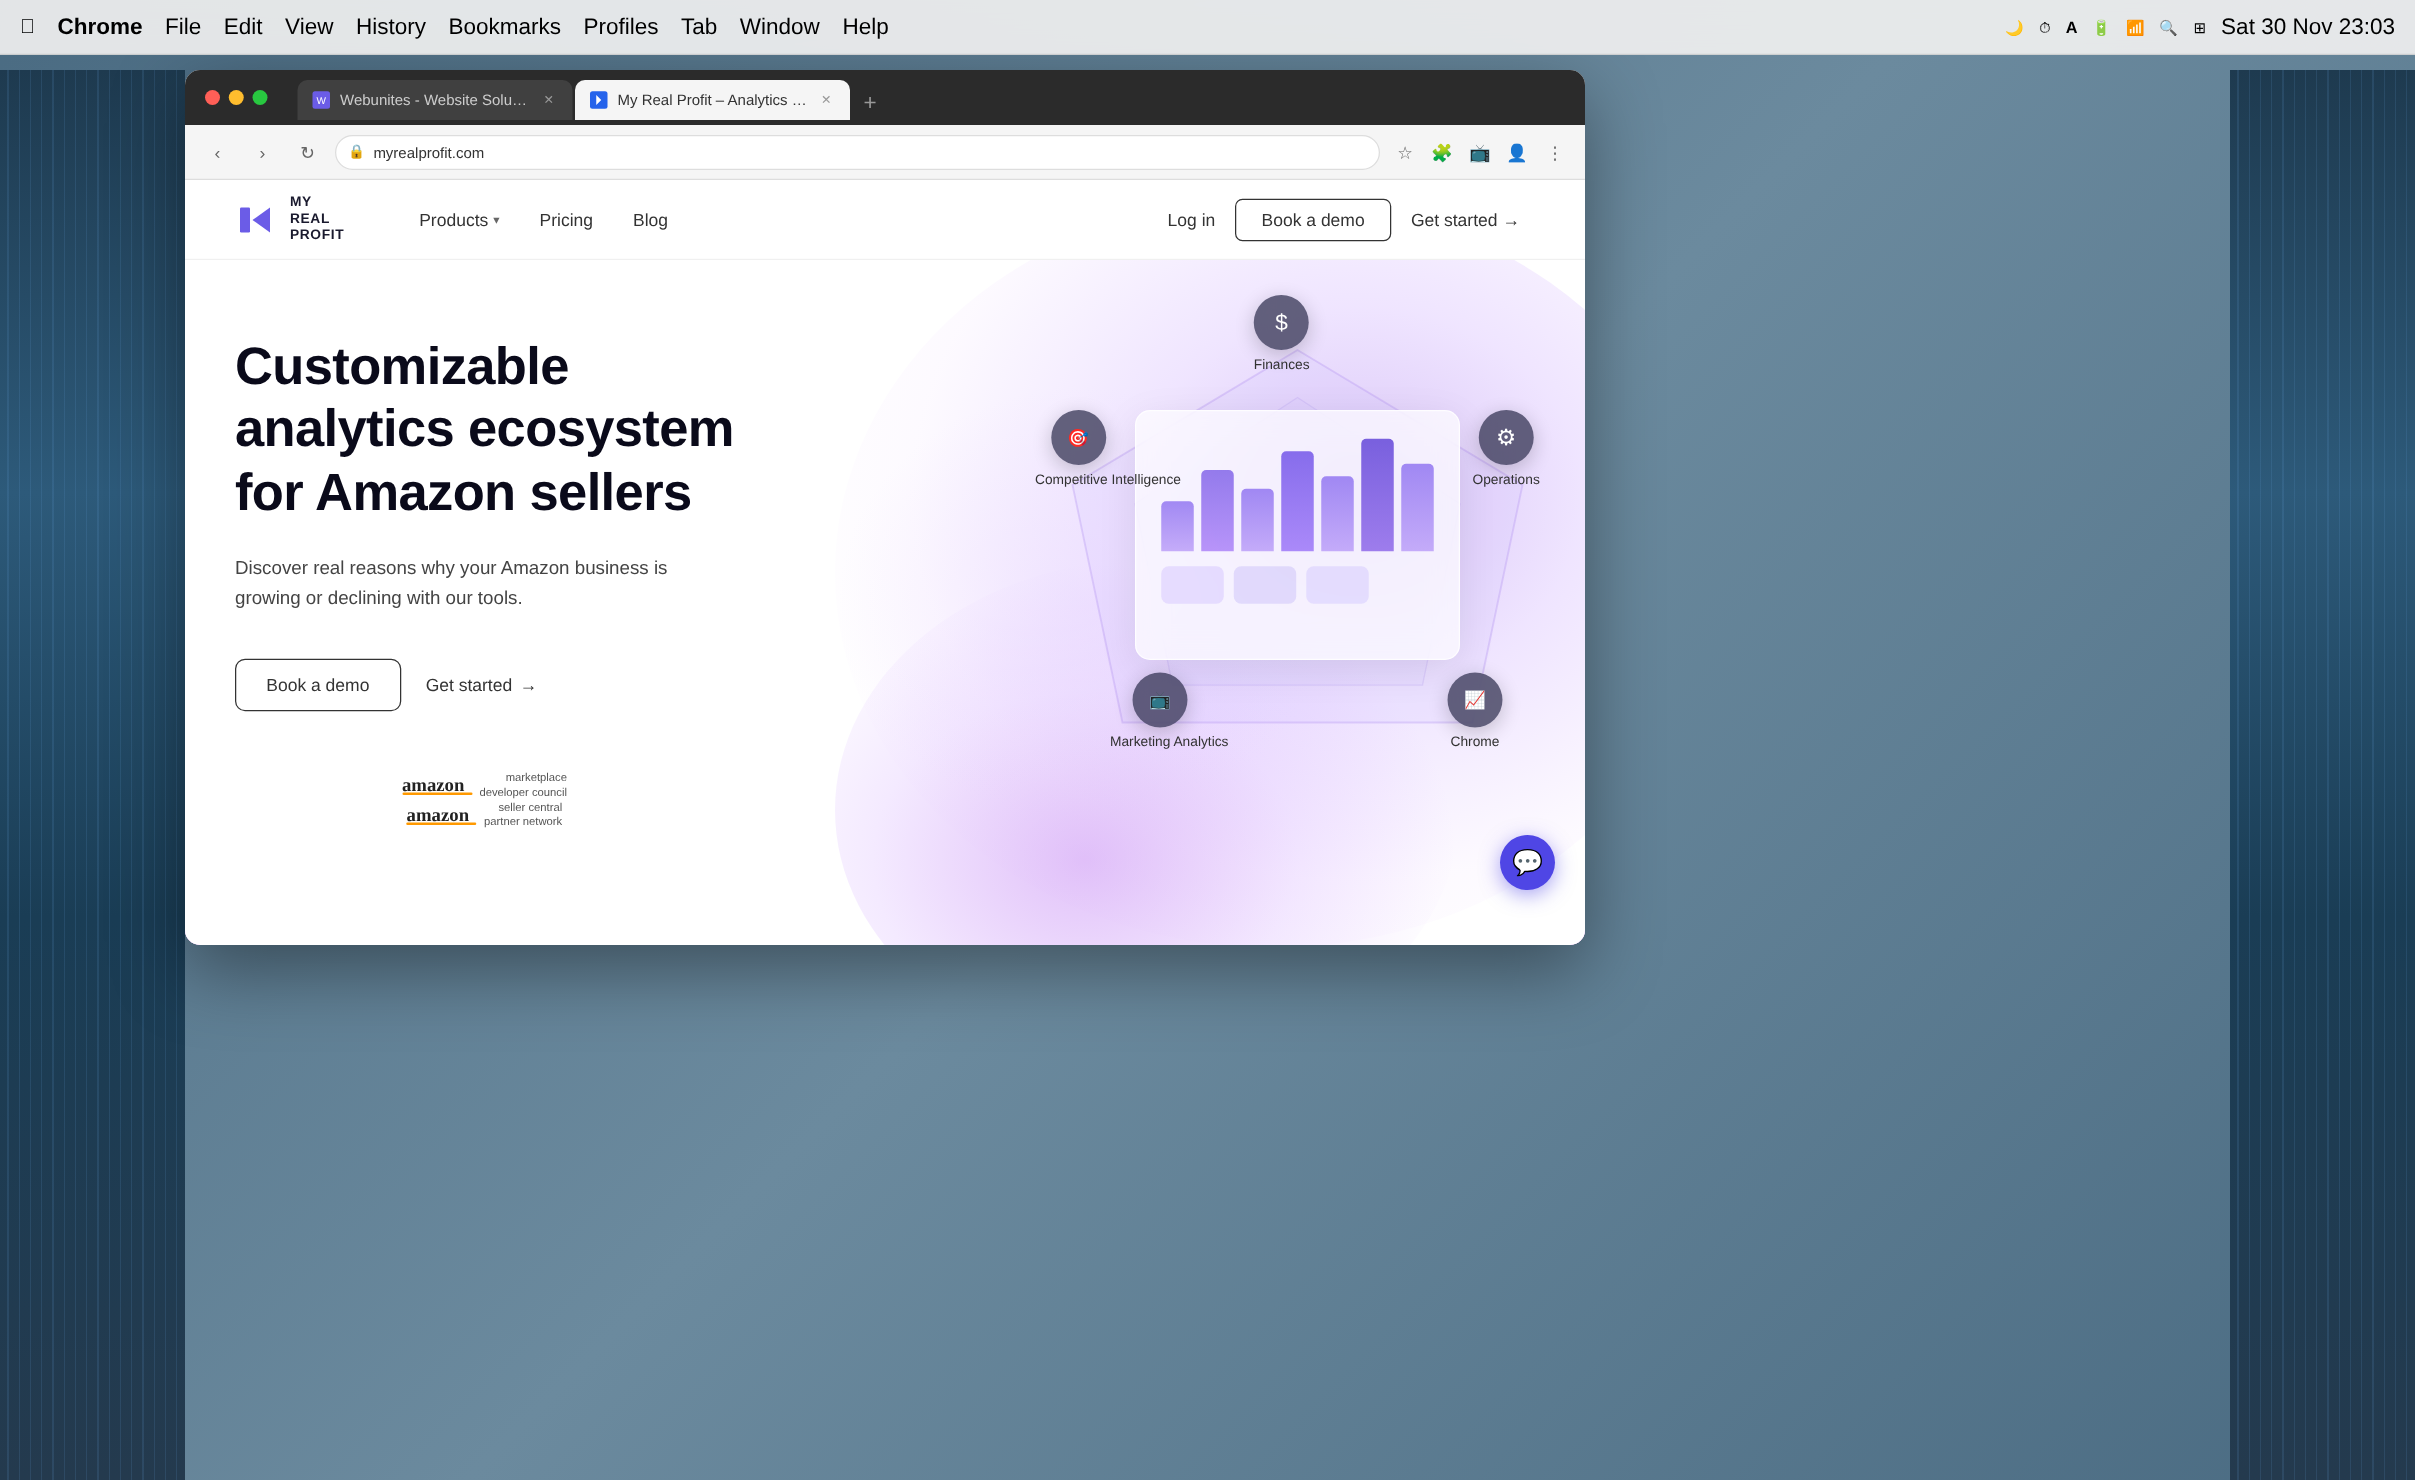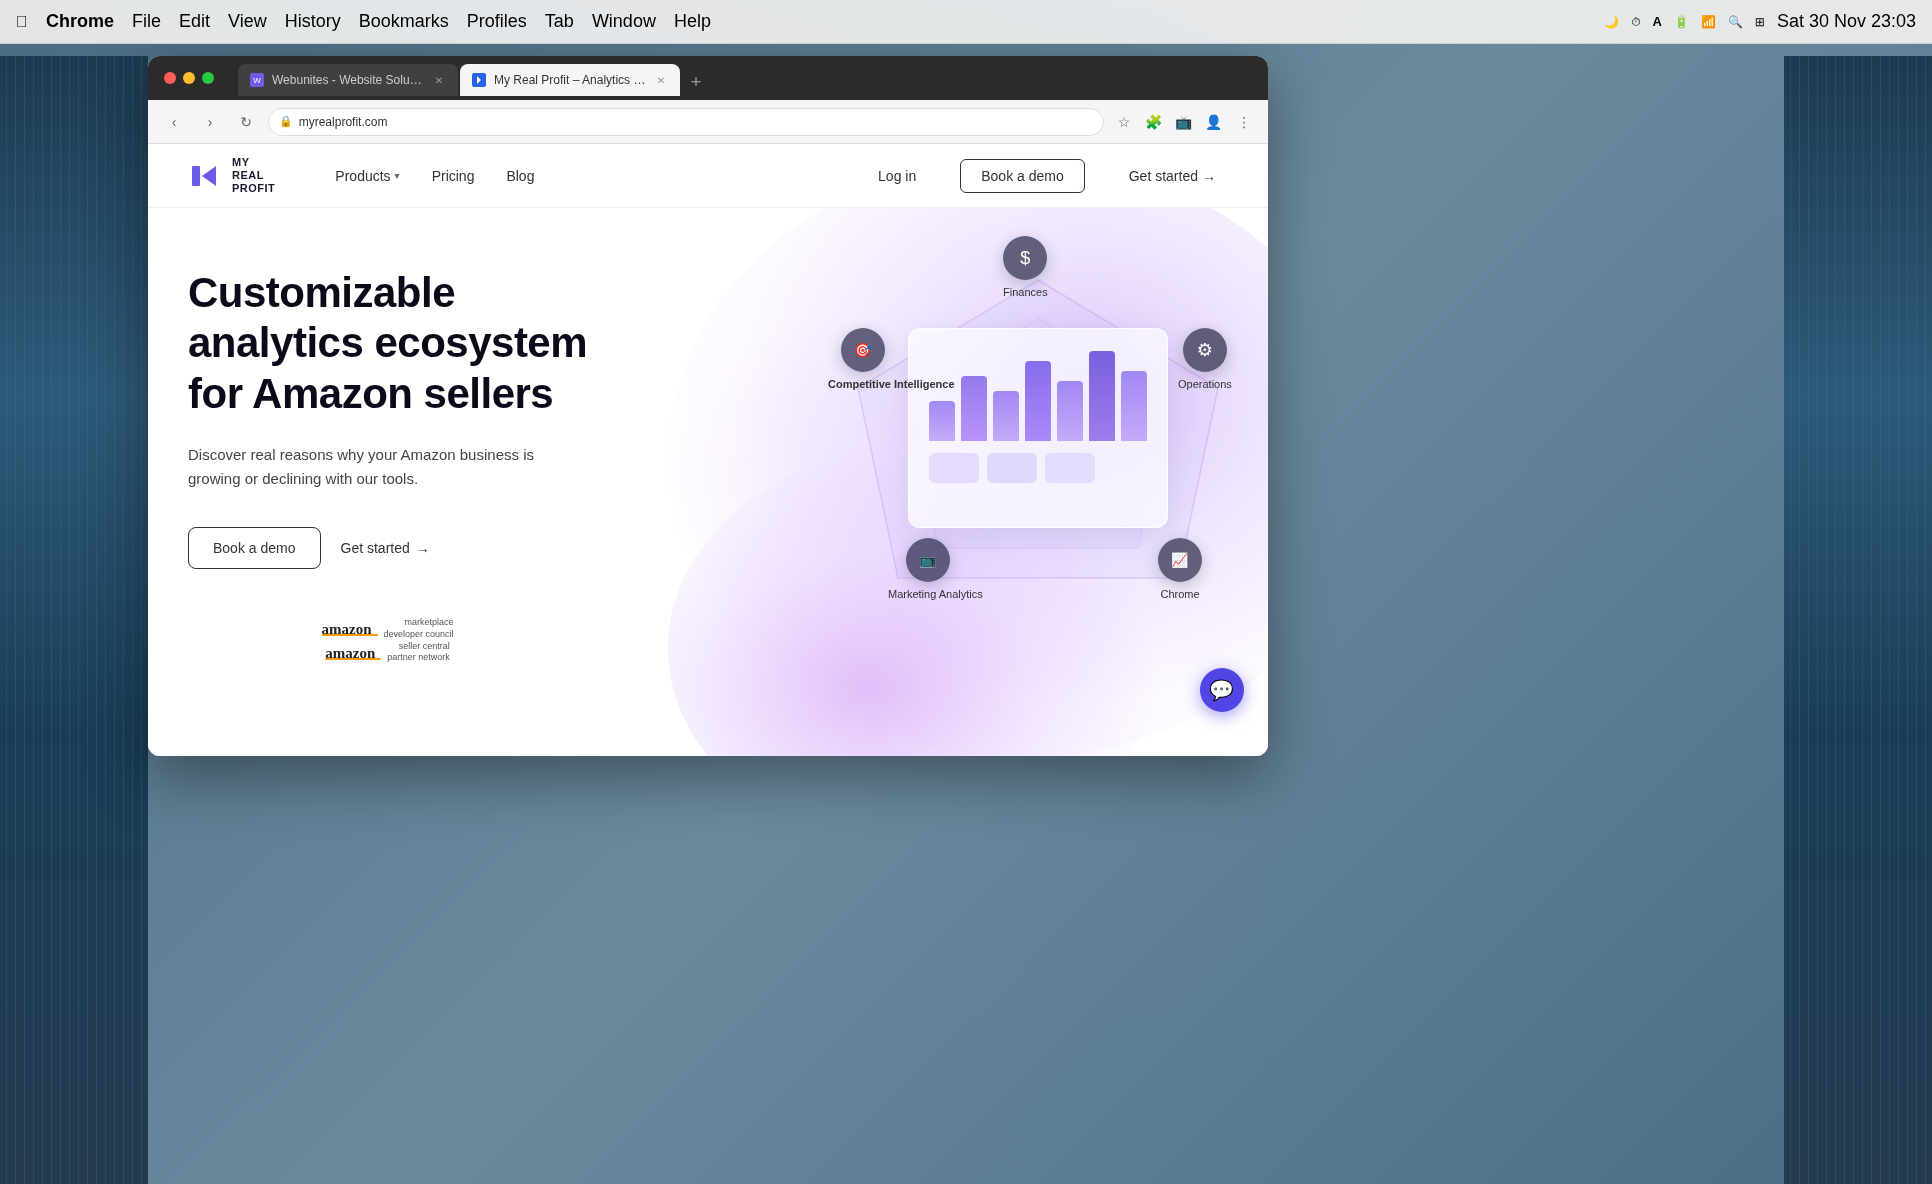--- a/index.html
+++ b/index.html
@@ -257,21 +257,21 @@
       text-decoration: none;
       display: flex;
       align-items: center;
       gap: 4px;
       cursor: pointer;
     }
     .nav-link-chevron { font-size: 10px; color: #666; }
     .site-nav-actions {
       display: flex;
       align-items: center;
-      gap: 32px;
+      gap: 4px;
     }
     .btn-login {
       font-size: 14px;
       color: #333;
       cursor: pointer;
       padding: 8px 12px;
       border-radius: 6px;
     }
     .btn-demo {
       font-size: 14px;
@@ -755,21 +755,21 @@
             <span class="node-label">Chrome</span>
           </div>
 
           <div class="diagram-node" style="position:absolute;top:310px;left:60px;">
             <div class="node-icon" style="font-size:14px;">📺</div>
             <span class="node-label" style="max-width:80px;text-align:center;">Marketing Analytics</span>
           </div>
 
           <div class="diagram-node" style="position:absolute;top:100px;left:0px;">
             <div class="node-icon" style="font-size:14px;">🎯</div>
-            <span class="node-label" style="max-width:70px;text-align:right;font-weight:bold;">Competitive Intelligence</span>
+            <span class="node-label" style="max-width:70px;text-align:right;">Competitive Intelligence</span>
           </div>
 
         </div>
 
         <div class="chat-widget">
           <span class="chat-icon">💬</span>
         </div>
 
       </div>
 

